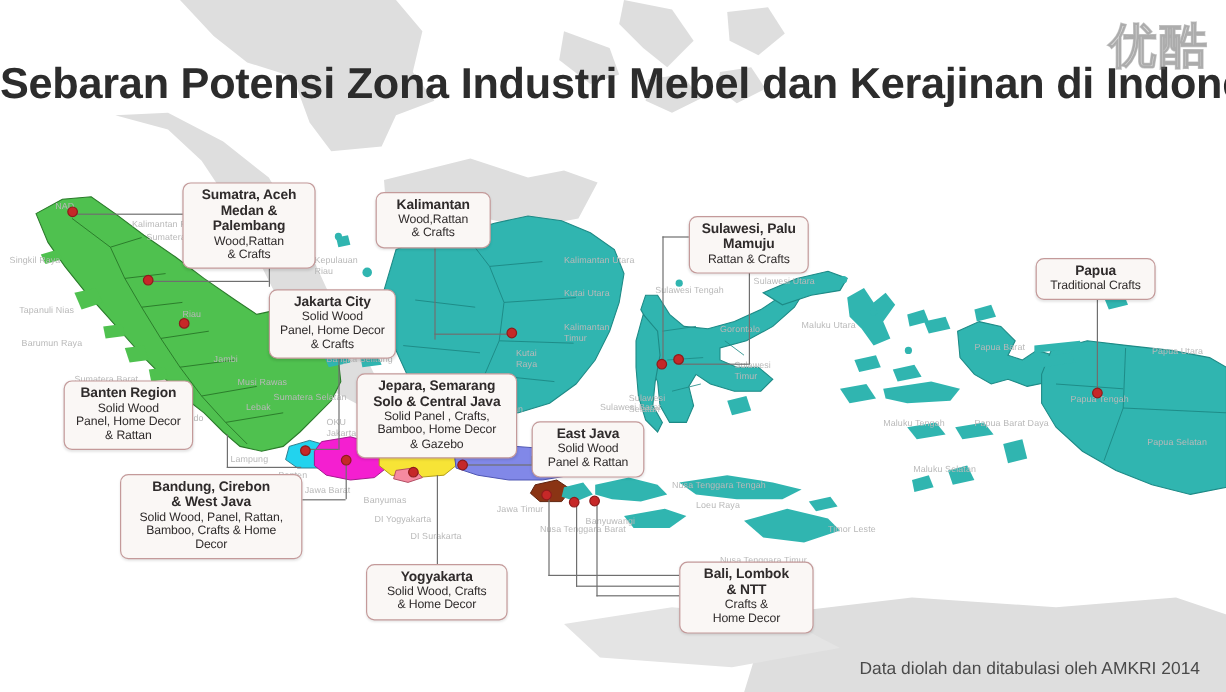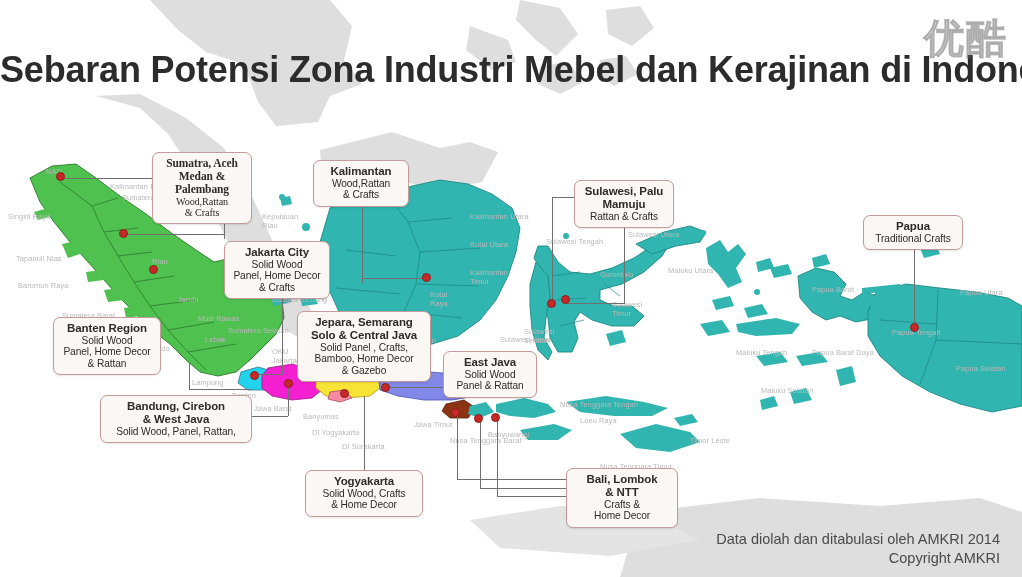--- a/index.html
+++ b/index.html
@@ -344,21 +344,21 @@
   <div class="leader v" style="left:364px;top:396px;height:74px;"></div>
 
   <div class="leader v" style="left:457px;top:414px;height:66px;"></div>
   <div class="leader h" style="left:457px;top:479px;width:109px;"></div>
   <div class="leader v" style="left:480px;top:420px;height:69px;"></div>
   <div class="leader h" style="left:480px;top:488px;width:86px;"></div>
   <div class="leader v" style="left:497px;top:419px;height:78px;"></div>
   <div class="leader h" style="left:497px;top:496px;width:69px;"></div>
 
   <div id="callouts">
-      <div class="callout" style="left: 152px; top: 152px; width: 100px; font-family: Liberation Serif, serif;">
+      <div class="callout" style="left: 152px; top: 152px; width: 111px;">
         <span class="hd">Sumatra, Aceh</span>
         <span class="hd">Medan &amp; Palembang</span>
         <span class="sub">Wood,Rattan</span>
         <span class="sub">&amp; Crafts</span>
       </div>
       <div class="callout" style="left: 313px; top: 160px; width: 96px;">
         <span class="hd">Kalimantan</span>
         <span class="sub">Wood,Rattan</span>
         <span class="sub">&amp; Crafts</span>
       </div>
@@ -392,33 +392,33 @@
       </div>
       <div class="callout" style="left: 443px; top: 351px; width: 94px;">
         <span class="hd">East Java</span>
         <span class="sub">Solid Wood</span>
         <span class="sub">Panel &amp; Rattan</span>
       </div>
       <div class="callout" style="left: 100px; top: 395px; width: 152px;">
         <span class="hd">Bandung, Cirebon</span>
         <span class="hd">&amp; West Java</span>
         <span class="sub">Solid Wood, Panel, Rattan,</span>
+        <span class="sub">Bamboo, Crafts &amp; Home Decor</span>
       </div>
       <div class="callout" style="left: 305px; top: 470px; width: 118px;">
         <span class="hd">Yogyakarta</span>
         <span class="sub">Solid Wood, Crafts</span>
         <span class="sub">&amp; Home Decor</span>
       </div>
       <div class="callout" style="left: 566px; top: 468px; width: 112px;">
         <span class="hd">Bali, Lombok</span>
         <span class="hd">&amp; NTT</span>
         <span class="sub">Crafts &amp;</span>
         <span class="sub">Home Decor</span>
       </div>
     </div>
 
   <div id="page-title">Sebaran Potensi Zona Industri Mebel dan Kerajinan di Indonesia</div>
   <div id="watermark">优酷</div>
   <div id="footer">
     <div>Data diolah dan ditabulasi oleh AMKRI 2014</div>
-    <div>Copyright AMKRI</div>
   </div>
 </div>
 
 </body></html>

